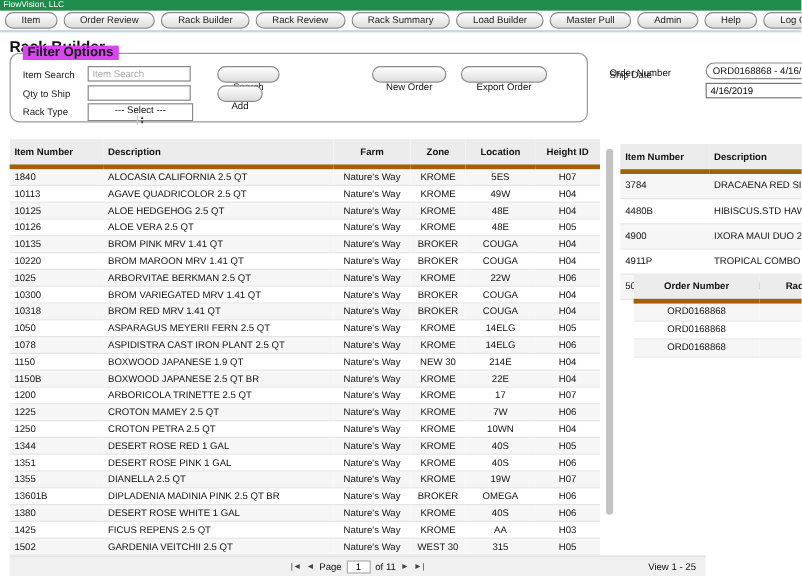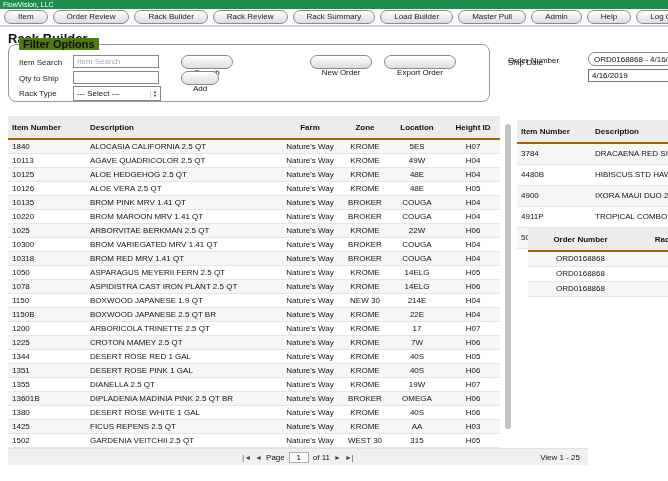--- a/index.html
+++ b/index.html
@@ -15,21 +15,21 @@
     padding:2px 4px 3px 4px; border-bottom:2px solid #c8d8ea; height:18px; }
   .tab { border:1px solid #8a8a8a; border-radius:8px;
     background:linear-gradient(#ffffff,#dcdcdc); font-size:8px; line-height:10px;
     padding:1px 13px; white-space:nowrap; color:#222; text-align:center; }
 
   .page-title { font-size:13px; font-weight:bold; margin:4px 0 0 8px; }
 
   
   .filter-box { position:absolute; left:8px; top:44px; width:482px; height:58px;
     border:1px solid #999; border-radius:8px; }
-  .filter-legend { position:absolute; left:10px; top:-7px; background:#4d7c0f;
+  .filter-legend { position:absolute; left:10px; top:-7px; background:#d946ef;
     padding:0 4px; font-size:11px; font-weight:bold; }
   .f-label { position:absolute; font-size:8px; color:#222; }
   .f-input { position:absolute; border:1px solid #888; font-size:8px;
     padding:0 3px; height:13px; width:86px; background:#fff; }
   .f-input::placeholder { color:#aaa; }
   .pill-btn { position:absolute; border:1px solid #8a8a8a; border-radius:8px;
     background:linear-gradient(#ffffff,#dcdcdc); font-size:8px; line-height:10px;
     height:13px; text-align:center; padding-top:12px; cursor:default; }
   .f-select { position:absolute; border:1px solid #888; font-size:8px;
     height:15px; width:88px; background:#fff; display:flex; align-items:center;
@@ -41,21 +41,21 @@
   .ord-label { position:absolute; font-size:8px; }
   .ord-select { position:absolute; left:588px; top:52px; width:86px; height:14px;
     border:1px solid #888; border-radius:7px; font-size:8px; line-height:12px;
     padding:1px 5px; overflow:hidden; white-space:nowrap; background:#fff; }
   .ship-input { position:absolute; left:588px; top:69px; width:86px; height:13px;
     border:1px solid #777; font-size:8px; padding:0 3px; }
 
   
   table { border-collapse:collapse; font-size:8px; table-layout:fixed; }
   th { background:#ececec; font-weight:bold; font-size:8px; height:23px;
-    padding:0 4px; border-bottom:2px solid #a16207; white-space:nowrap; overflow:hidden; }
+    padding:0 4px; border-bottom:4px solid #a16207; white-space:nowrap; overflow:hidden; }
   td { height:14px; line-height:13px; padding:0 4px; border-bottom:1px solid #e5e5e5;
     white-space:nowrap; overflow:hidden; }
   tbody tr:nth-child(odd) { background:#f6f6f6; }
   tbody tr:nth-child(even) { background:#ffffff; }
 
   .items-wrap { position:absolute; left:8px; top:116px; width:492px; }
   .items-table { width:492px; }
   .items-table th:nth-child(1), .items-table td:nth-child(1) { text-align:left; }
   .items-table th:nth-child(2), .items-table td:nth-child(2) { text-align:left; }
   .items-table th:nth-child(n+3), .items-table td:nth-child(n+3) { text-align:center; }
@@ -109,21 +109,21 @@
 
   <span class="f-label" style="left:10px; top:13px;">Item Search</span>
   <input class="f-input" style="left: 64px; top: 10px;" placeholder="Item Search">
   <div class="pill-btn" style="left:172px; top:10px; width:52px;">Search</div>
 
   <span class="f-label" style="left:10px; top:29px;">Qty to Ship</span>
   <input class="f-input" style="left: 64px; top: 26px;" value="">
   <div class="pill-btn" style="left:172px; top:26px; width:38px;">Add</div>
 
   <span class="f-label" style="left:10px; top:44px;">Rack Type</span>
-  <div class="f-select" style="left:64px; top:41px;">
+  <div class="f-select" style="left:64px; top:41px;flex-direction:column;">
     <span>--- Select ---</span>
     <span class="stepper">
       <span>▲</span>
         <span>▼</span>
     </span>
   </div>
 
   <div class="pill-btn" style="left:301px; top:10px; width:62px;">New Order</div>
   <div class="pill-btn" style="left:375px; top:10px; width:72px;">Export Order</div>
 </fieldset>
@@ -268,20 +268,28 @@
         </tr>
         <tr>
           <td>1225</td>
           <td>CROTON MAMEY 2.5 QT</td>
           <td>Nature's Way</td>
           <td>KROME</td>
           <td>7W</td>
           <td>H06</td>
         </tr>
         <tr>
+          <td>1250</td>
+          <td>CROTON PETRA 2.5 QT</td>
+          <td>Nature's Way</td>
+          <td>KROME</td>
+          <td>10WN</td>
+          <td>H04</td>
+        </tr>
+        <tr>
           <td>1344</td>
           <td>DESERT ROSE RED 1 GAL</td>
           <td>Nature's Way</td>
           <td>KROME</td>
           <td>40S</td>
           <td>H05</td>
         </tr>
         <tr>
           <td>1351</td>
           <td>DESERT ROSE PINK 1 GAL</td>

